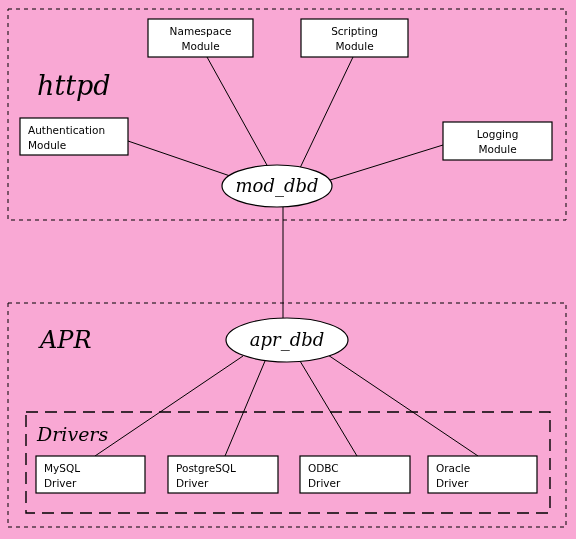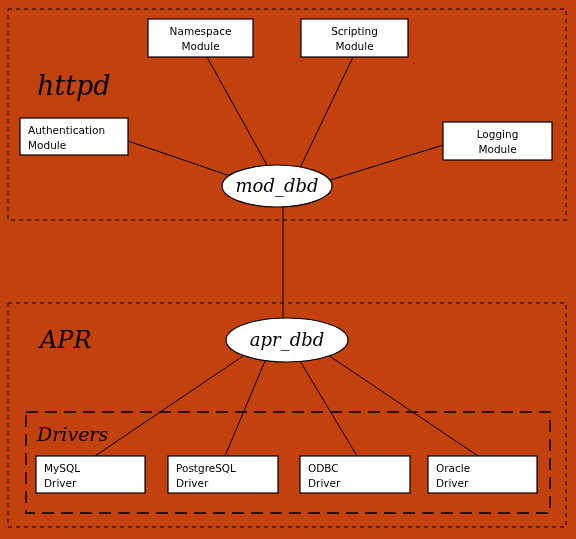--- a/index.html
+++ b/index.html
@@ -4,21 +4,21 @@
 <style>
   html, body {
     margin: 0;
     padding: 0;
     background: #ffffff;
   }
   #diagram-root {
     position: relative;
     width: 576px;
     height: 539px;
-    background: #c2410c;
+    background: #f9a8d4;
     font-family: "Liberation Sans", sans-serif;
     overflow: hidden;
   }
   svg#arch-svg {
     display: block;
     width: 576px;
     height: 539px;
   }
   .group-frame {
     fill: none;

